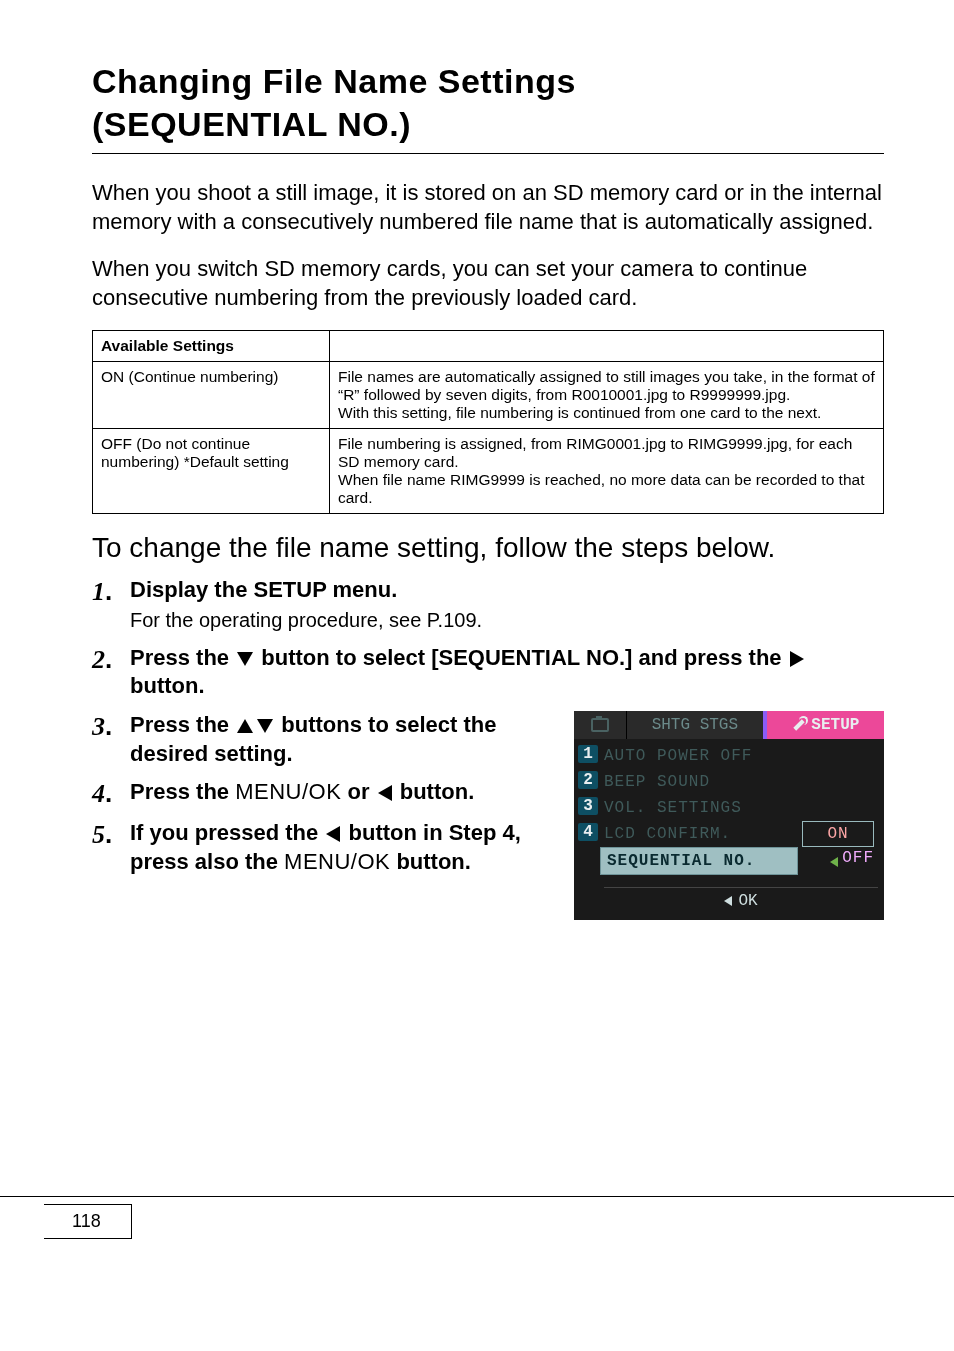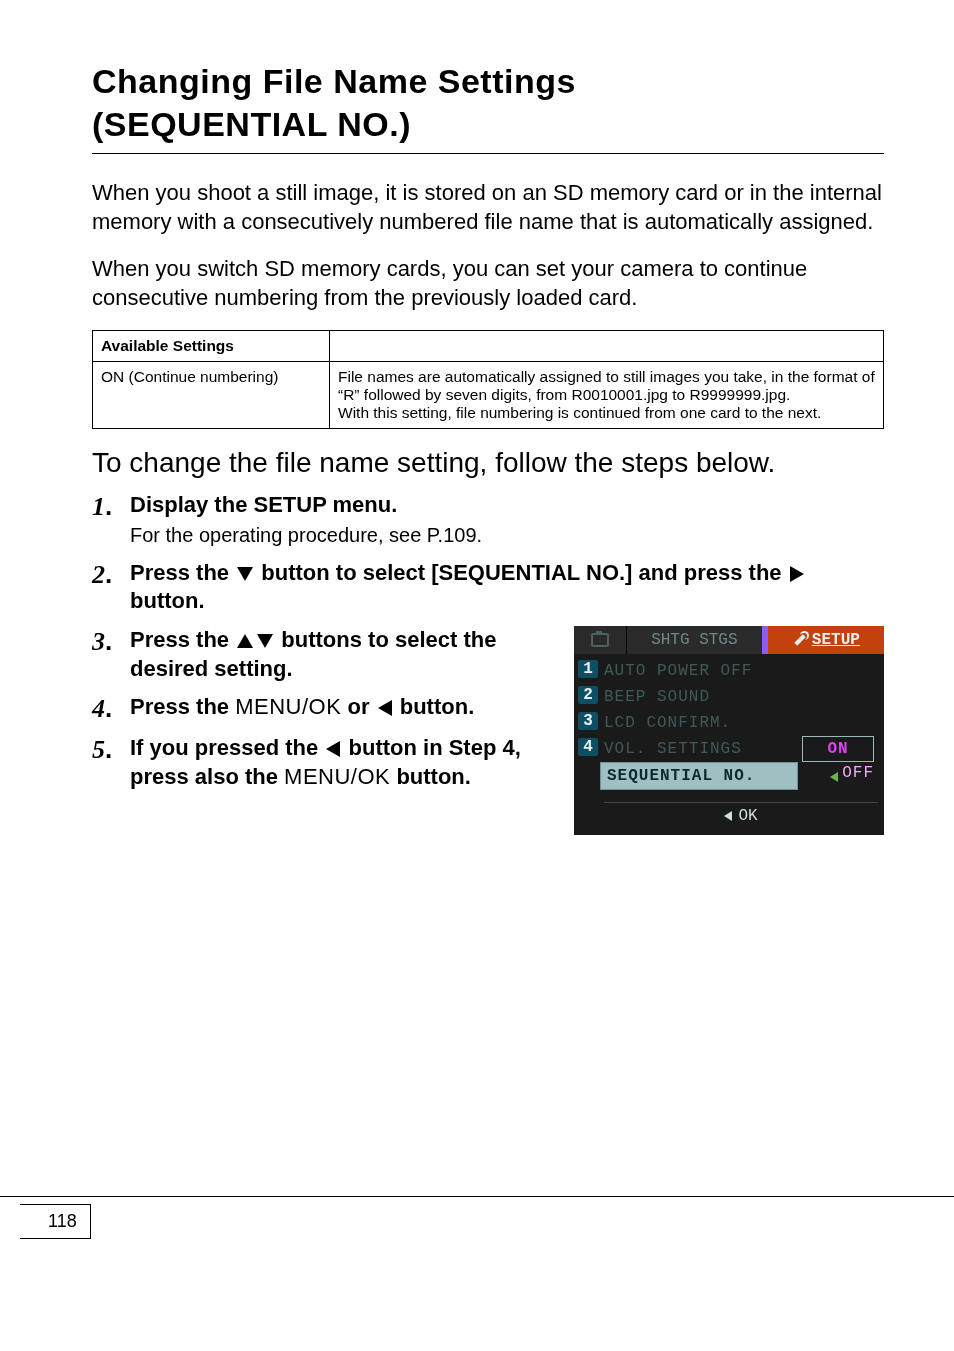--- a/index.html
+++ b/index.html
@@ -168,27 +168,26 @@
   }
   .lcd-tab {
     display: flex;
     align-items: center;
     justify-content: center;
     gap: 4px;
     padding: 0 8px;
     color: #6b8a8a;
   }
   .lcd-tab.left { flex: 0 0 36px; background:#2a2a2a; border-right:1px solid #000;}
-  .lcd-tab.mid  { flex: 1 1 auto; background:#2a2a2a; border-right:6px solid #8b5cf6;}
+  .lcd-tab.mid  { flex: 1 1 auto; background:#2a2a2a; border-right:4px solid #8b5cf6;}
   .lcd-tab.active {
     flex: 1 1 auto;
-    background: #c2410c;
+    background: #ec4899;
     color: #e8eef0;
     font-weight: 700;
-    text-decoration: underline;
   }
   .lcd-cam {
     width: 14px; height: 10px; border: 2px solid #4a6262; border-radius: 2px; position: relative;
   }
   .lcd-cam::after {content:""; position:absolute; top:-4px; left:3px; width:6px; height:3px; background:#4a6262;}
   .lcd-wrench {
     width: 16px; height: 16px; display:inline-block; position:relative;
   }
   .lcd-wrench::before {
     content:""; position:absolute; left:2px; top:6px; width:12px; height:4px; background:#e8eef0; transform: rotate(-45deg);
@@ -221,25 +220,24 @@
   .lcd-num.n2 { top: 32px; }
   .lcd-num.n3 { top: 58px; }
   .lcd-num.n4 { top: 84px; }
   .lcd-onbox {
     position: absolute;
     right: 10px;
     top: 82px;
     width: 70px;
     height: 24px;
     border: 1px solid #99b9bd;
-    color: #d946ef;
+    color: #fca5a5;
     display: flex; align-items: center; justify-content: center;
     background: #1a1a1a;
     letter-spacing: 1px;
-    font-weight: bold;
   }
   .lcd-highlight {
     position: absolute;
     left: 26px;
     right: 86px;
     top: 108px;
     height: 26px;
     background: #9fbfc2;
     color: #0a2a30;
     border: 1px solid #6e9398;
@@ -278,25 +276,25 @@
 
   
   .page-footer-line {
     position: absolute;
     left: 0; right: 0;
     bottom: 62px;
     border-top: 1px solid #000;
   }
   .page-num-box {
     position: absolute;
-    left: 20px;
+    left: 44px;
     bottom: 20px;
     border: 1px solid #000;
     border-left: none;
-    padding: 6px 13px 6px 28px;
+    padding: 6px 30px 6px 28px;
     font-size: 18px;
   }
 </style>
 </head>
 <body>
 
 <div class="page">
 
   <h1 class="main-heading">
     <span>Changing File Name Settings</span><br>
@@ -310,20 +308,25 @@
   <table class="settings">
     <tbody>
         <tr>
       <th class="col-label">Available Settings</th>
       <th class="col-blank"></th>
     </tr>
     <tr>
       <td>ON (Continue numbering)</td>
       <td style="white-space:pre-line">File names are automatically assigned to still images you take, in the format of “R” followed by seven digits, from R0010001.jpg to R9999999.jpg.
 With this setting, file numbering is continued from one card to the next.</td>
+    </tr>
+    <tr>
+      <td>OFF (Do not continue numbering) *Default setting</td>
+      <td style="white-space:pre-line">File numbering is assigned, from RIMG0001.jpg to RIMG9999.jpg, for each SD memory card.
+When file name RIMG9999 is reached, no more data can be recorded to that card.</td>
     </tr>
   </tbody>
     </table>
 
   <p class="after-table">To change the file name setting, follow the steps below.</p>
 
   <ol class="steps">
 
     <li class="step">
       <span class="step-num">1<span class="dot">.</span></span>
@@ -407,22 +410,22 @@
           </div>
         </div>
         <div class="lcd-body">
           <span class="lcd-num n1">1</span>
           <span class="lcd-num n2">2</span>
           <span class="lcd-num n3">3</span>
           <span class="lcd-num n4">4</span>
 
           <div class="lcd-row">AUTO POWER OFF</div>
           <div class="lcd-row">BEEP SOUND</div>
+          <div class="lcd-row">VOL. SETTINGS</div>
           <div class="lcd-row">LCD CONFIRM.</div>
-          <div class="lcd-row">VOL. SETTINGS</div>
 
           <div class="lcd-onbox">ON</div>
 
           <div class="lcd-highlight">SEQUENTIAL NO.</div>
           <div class="lcd-off">
             <span class="ltri"></span>
             <span>OFF</span>
           </div>
 
           <div class="lcd-footer">

